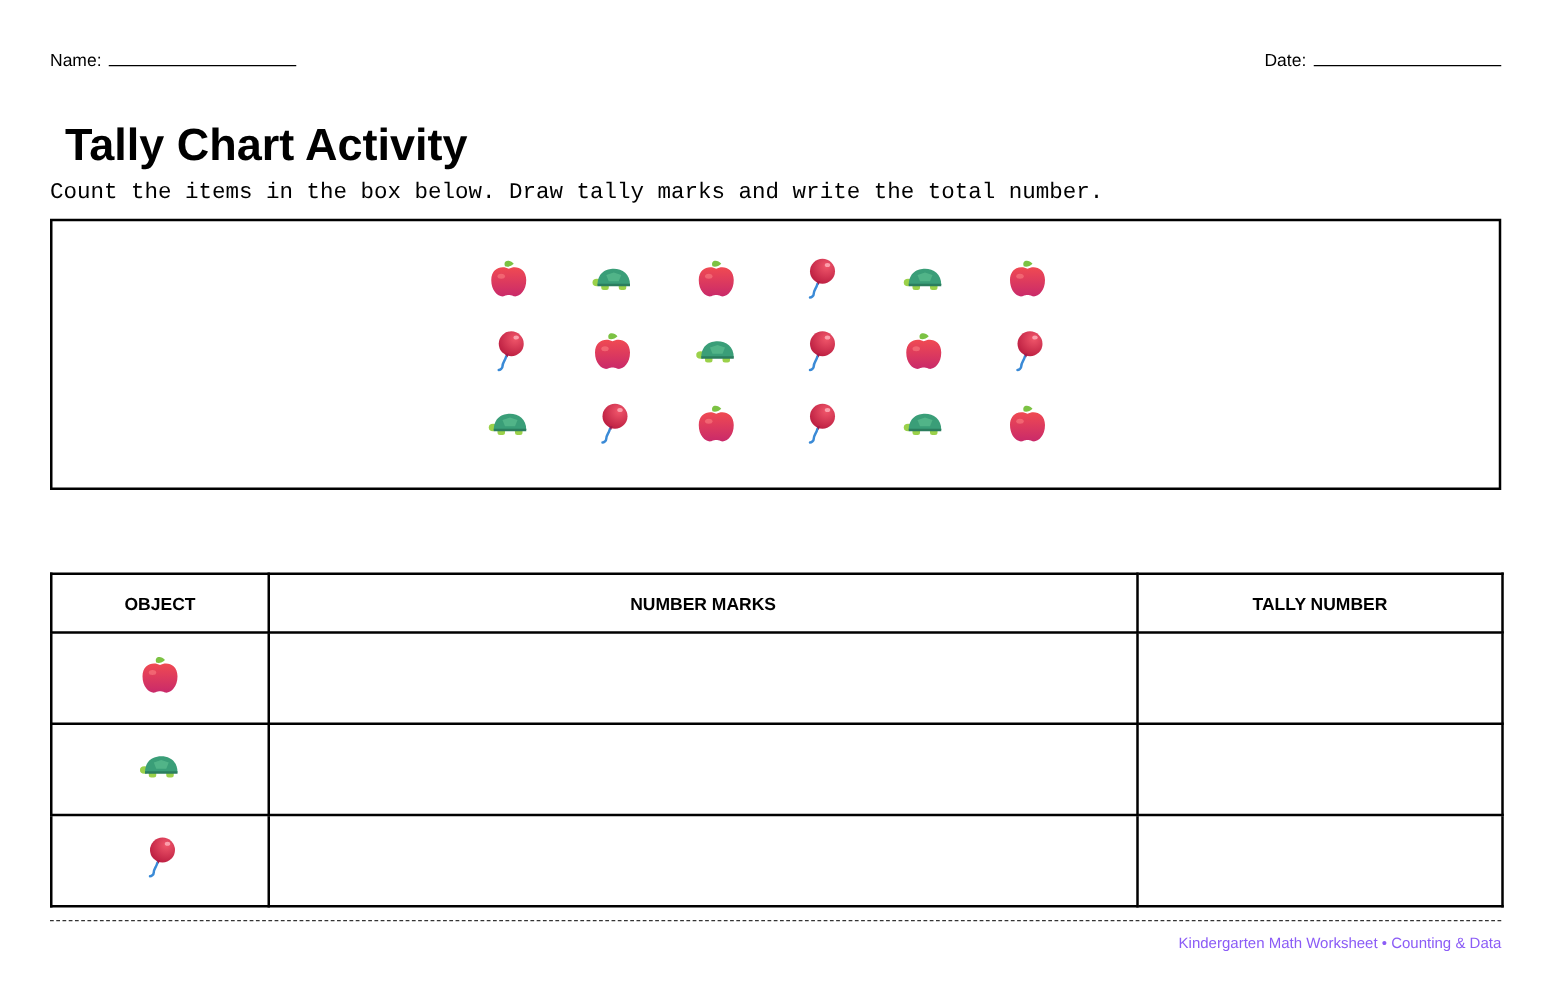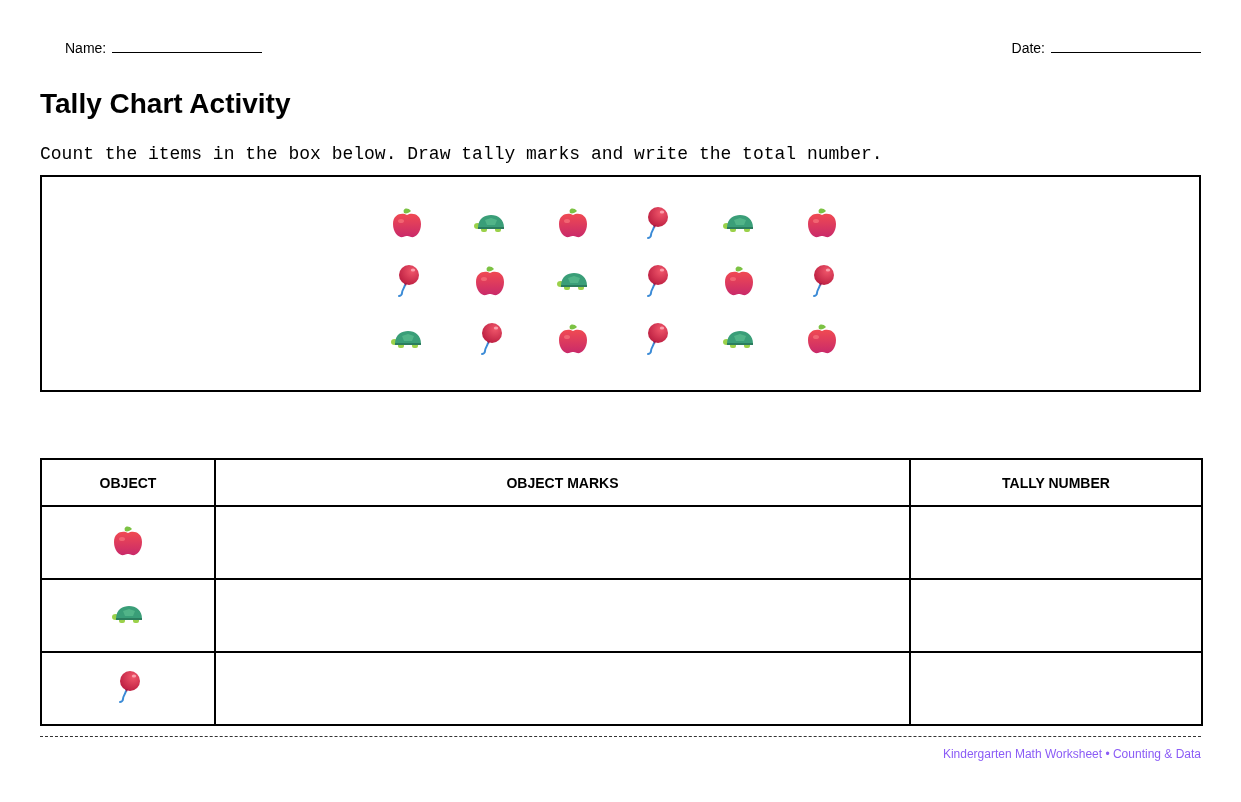--- a/index.html
+++ b/index.html
@@ -28,37 +28,37 @@
       width: 1161px;
       height: 20px;
       font-size: 14px;
     }
     .field {
       position: absolute;
       top: 0;
       display: flex;
       align-items: flex-end;
     }
-    .field.name { left: 0; margin-left: 25px; }
+    .field.name { left: 0; }
     .field.date { right: 0; }
     .field .label { line-height: 18px; }
     .field .line {
       display: inline-block;
       width: 150px;
       border-bottom: 1px solid #000;
       margin-left: 6px;
       height: 12px;
       margin-bottom: 4px;
     }
     .title {
       position: absolute;
       top: 84px;
       left: 0;
-      margin: 0;
-      font-size: 28px;
+      margin: 12px;
+      font-size: 36px;
       font-weight: bold;
       line-height: 40px;
     }
     .instructions {
       position: absolute;
       top: 143px;
       left: 0;
       margin: 0;
       font-size: 18px;
       line-height: 22px;
@@ -384,21 +384,21 @@
 
   <table class="tally">
     <colgroup>
       <col style="width:174px">
       <col style="width:695px">
       <col style="width:292px">
     </colgroup>
     <thead>
       <tr>
         <th>OBJECT</th>
-        <th>OBJECT MARKS</th>
+        <th>NUMBER MARKS</th>
         <th>TALLY NUMBER</th>
       </tr>
     </thead>
     <tbody>
       <tr>
         <td>
             <div class="obj-cell">
               <span><svg width="34" height="34" viewBox="0 0 34 34">
     <defs>
                     <linearGradient id="ag" x1="0" y1="0" x2="0" y2="1">

